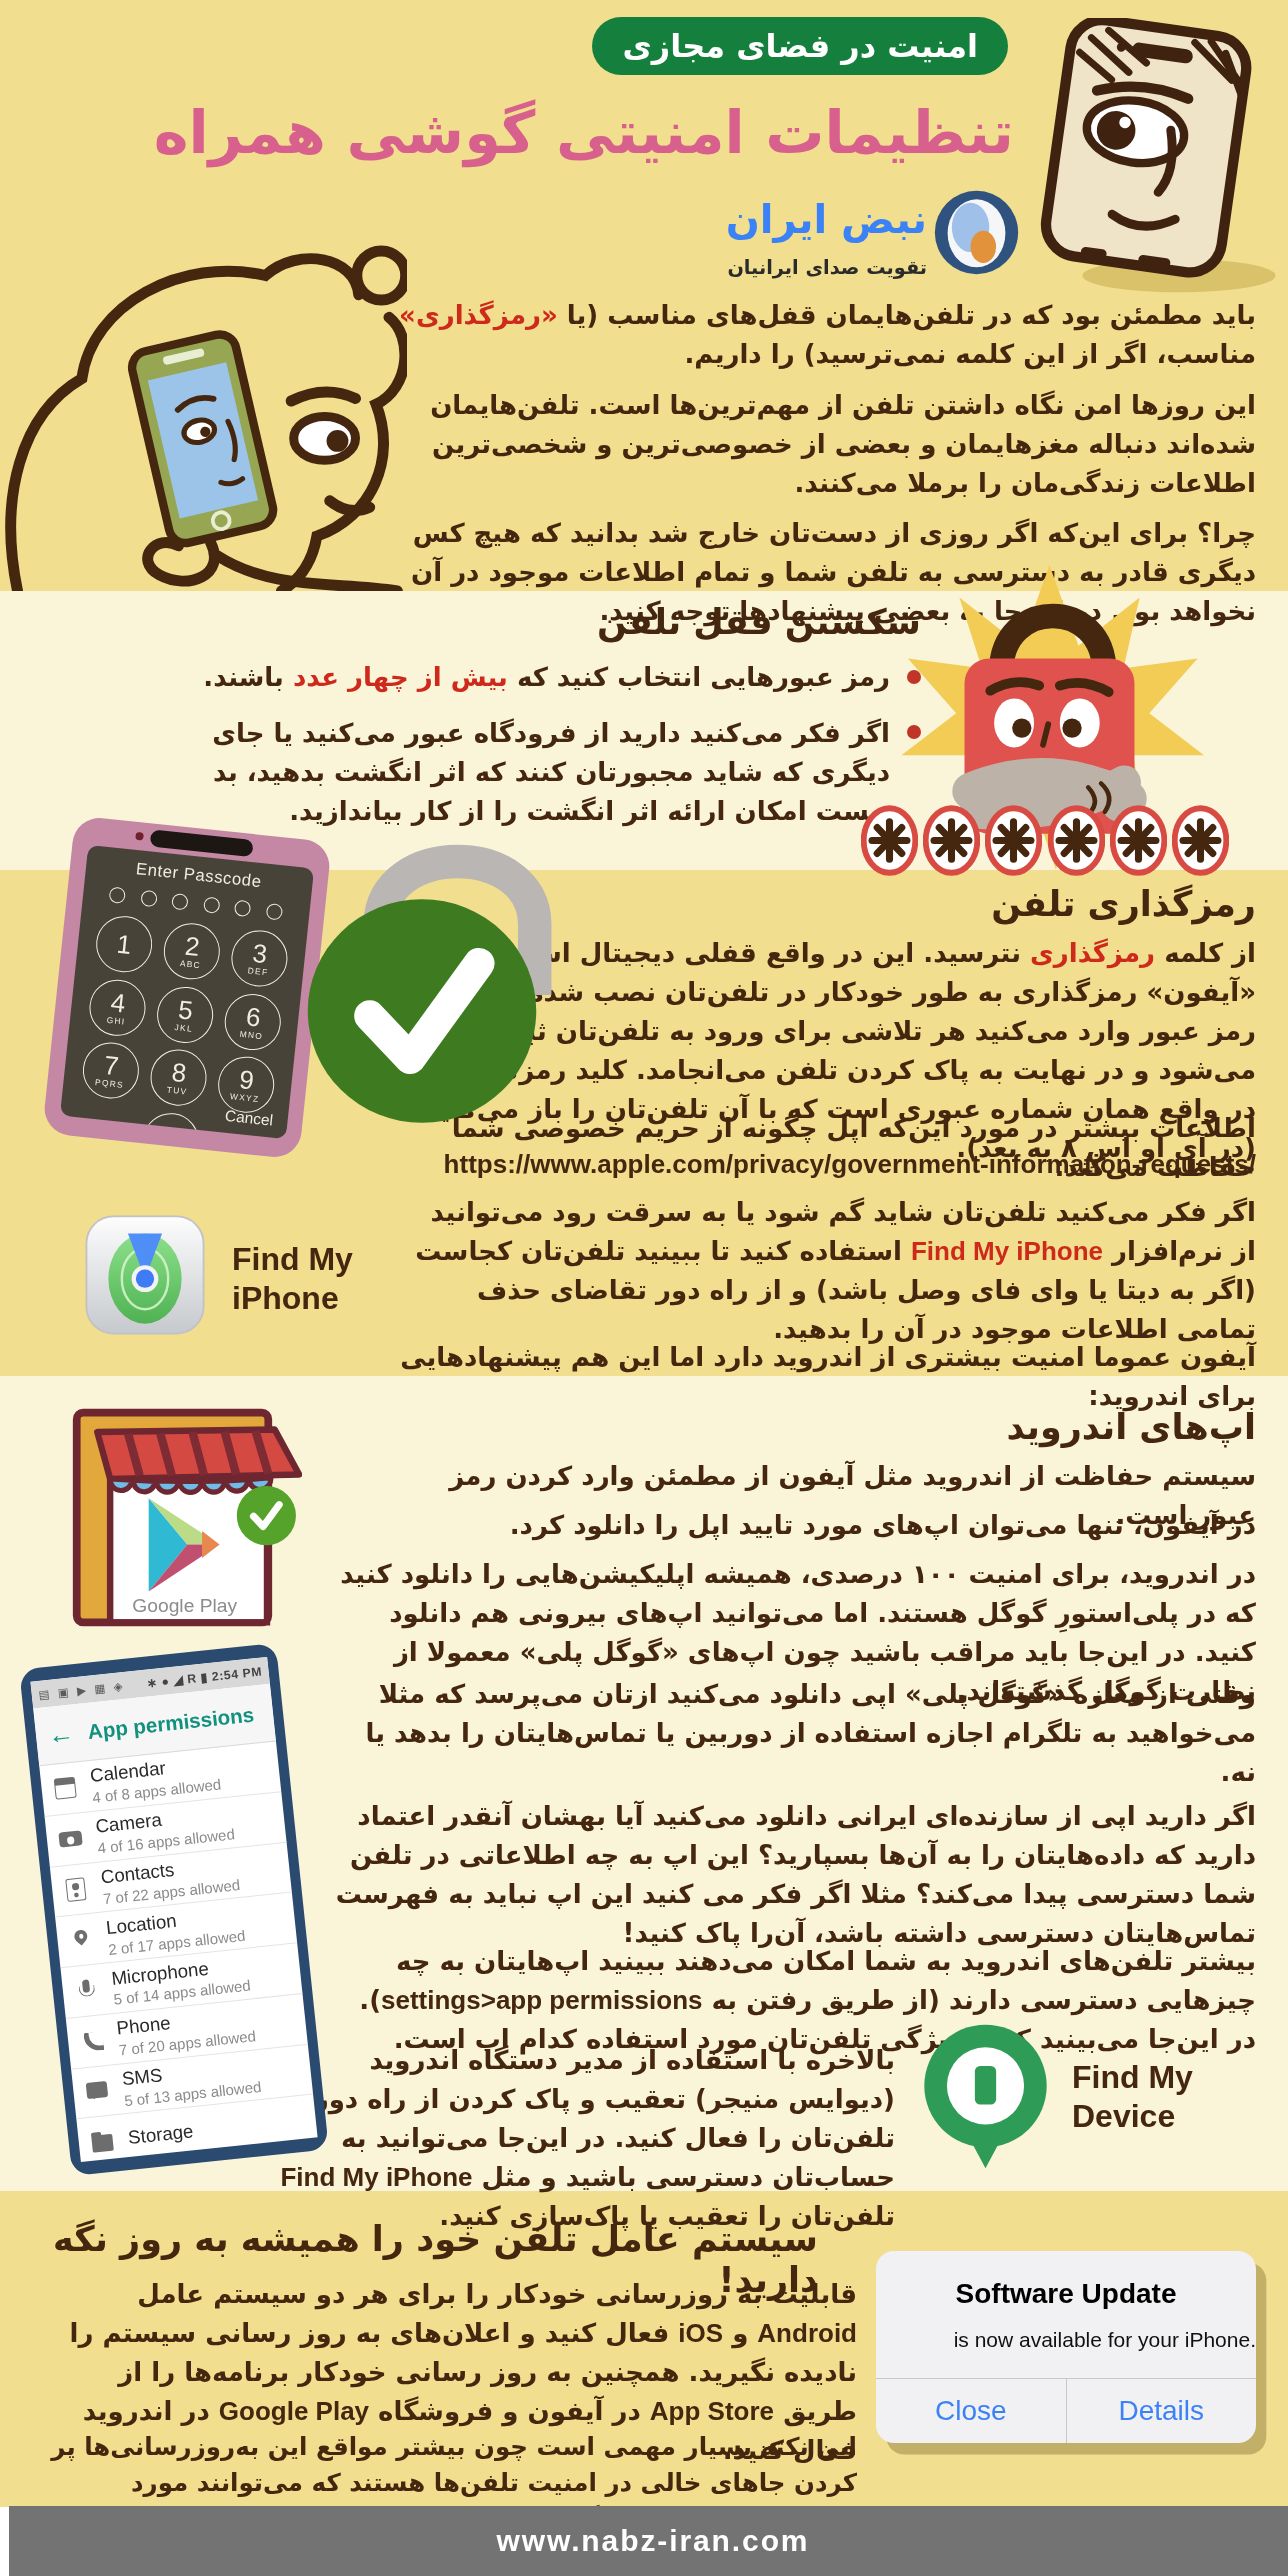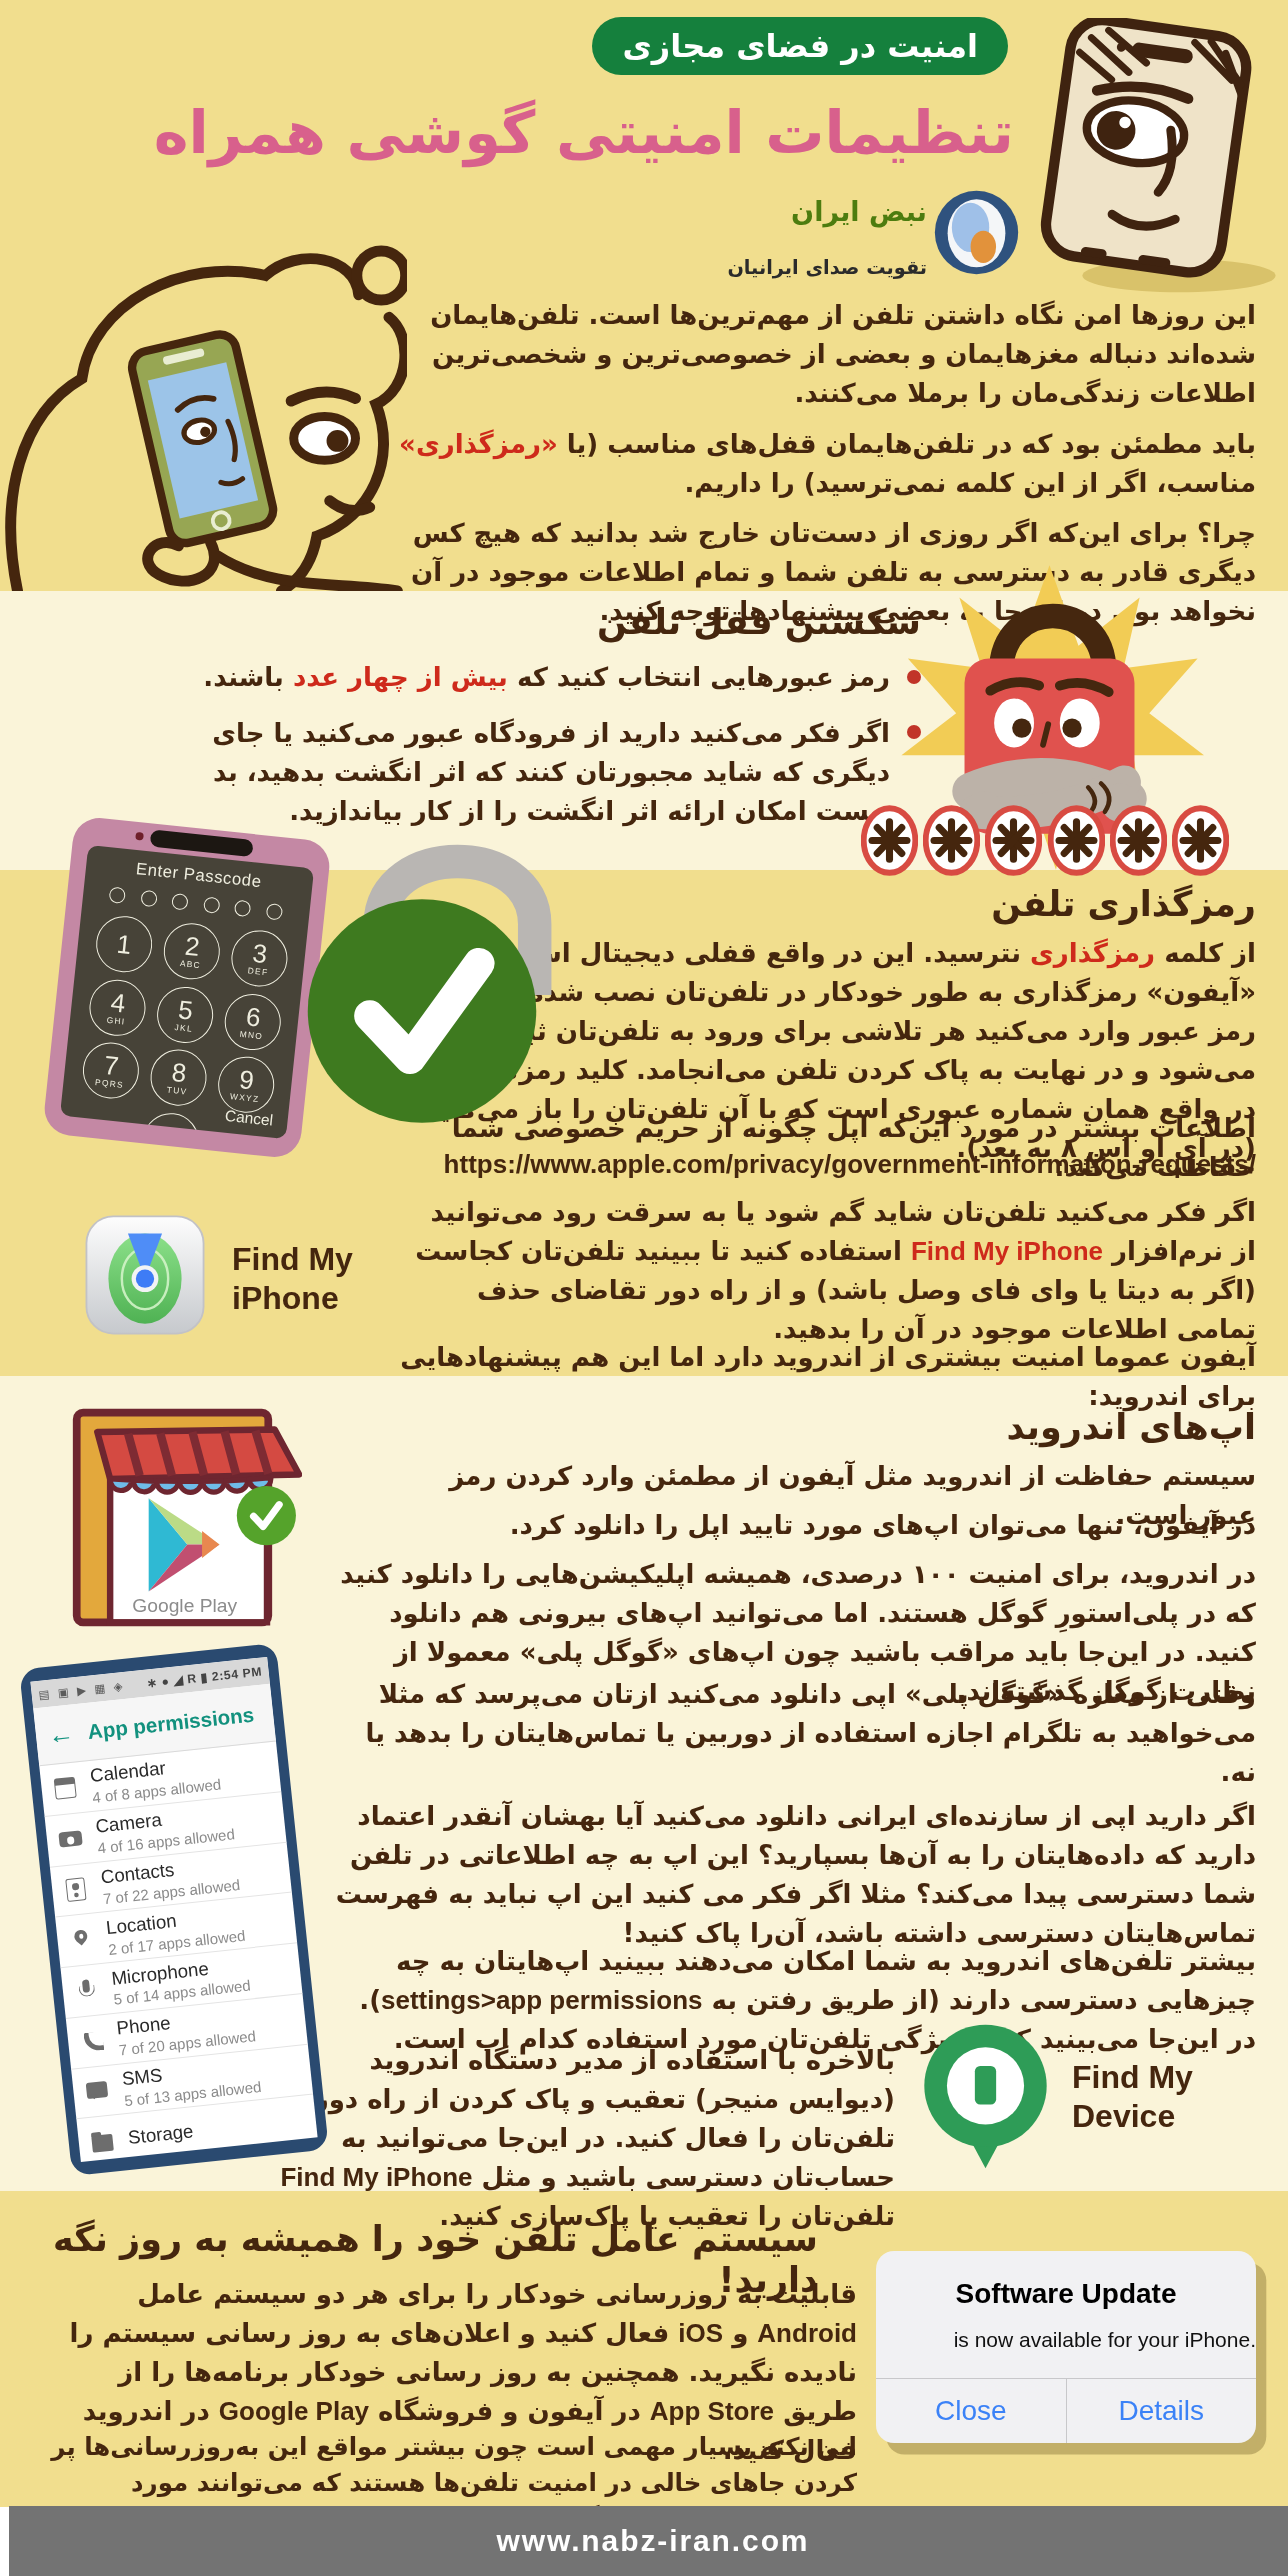--- a/index.html
+++ b/index.html
@@ -10,21 +10,21 @@
   .p{font-size:26px;line-height:39px;font-weight:700;color:#45260e;text-align:right;direction:rtl;}
   .red{color:#ce2a1b;}
   .en{direction:ltr;unicode-bidi:embed;}
   h2.sec{font-size:35px;line-height:41px;font-weight:700;color:#45260e;text-align:right;direction:rtl;margin:0;}
   .url{font-size:26px;font-weight:700;color:#45260e;direction:ltr;text-align:right;font-family:"Liberation Sans",sans-serif;}
   .bullet{display:flex;direction:rtl;gap:17px;align-items:flex-start;}
   .dot{flex:0 0 14px;width:14px;height:14px;border-radius:50%;background:#c13428;margin-top:11.6px;}
   
   .badge{background:#15803d;color:#fff;font-size:32px;font-weight:700;padding:10.3px 30px;border-radius:30px;direction:rtl;}
   .title{color:#d8608c;font-size:59px;font-weight:700;direction:rtl;white-space:nowrap;}
-  .wordmark{font-size:27px;font-weight:700;color:#4d7c0f;direction:rtl;}
+  .wordmark{font-size:40px;font-weight:700;color:#3b82f6;direction:rtl;}
   .tagline{font-size:19.3px;font-weight:700;color:#2b2b2b;direction:rtl;}
   
   .astrow{display:flex;gap:5.2px;}
   .ast{width:57px;height:71px;}
   
   .iphone{width:258px;height:319px;background:#c488a4;border-radius:27px;transform:rotate(6deg);transform-origin:50% 50%;}
   .iphone .notch{position:absolute;top:6.4px;left:77px;width:103px;height:16.7px;background:#1c1712;border-radius:9px;}
   .iphone .camdot{position:absolute;top:10.3px;left:62px;width:7.7px;height:7.7px;background:#6e1f2a;border-radius:50%;}
   .iscreen{position:absolute;left:15.5px;top:28px;right:15.5px;bottom:19.3px;background:#474338;border-radius:10.3px;overflow:hidden;}
   .ptitle{margin-top:9px;text-align:center;color:#efeedf;font-size:16.7px;letter-spacing:0.6px;font-family:"Liberation Sans",sans-serif;}
@@ -142,22 +142,22 @@
       <path d="M300,255 q30,-18 58,-4" stroke="#45260e" stroke-width="9" fill="none" stroke-linecap="round"></path>
       <ellipse cx="325" cy="295" rx="24" ry="17" fill="#fff" stroke="#45260e" stroke-width="8"></ellipse>
       <circle cx="334" cy="298" r="8" fill="#45260e"></circle>
       <path d="M372,290 q8,36 -4,60 M340,380 q16,10 34,2" stroke="#45260e" stroke-width="8" fill="none" stroke-linecap="round"></path>
     </g>
     <path d="M335,470 C 360,520 300,545 255,520 C 215,497 250,455 285,475 M345,490 C 430,545 530,530 625,545" fill="none" stroke="#45260e" stroke-width="17" stroke-linecap="round"></path>
   </svg>
 </div>
 
 <div class="abs" style="top:296px;right:32px;width:889px;">
+  <p class="p" style="margin:0 0 11.6px 0;"><span>باید مطمئن بود که در تلفن‌هایمان قفل‌های مناسب (یا </span><span class="red">«رمزگذاری»</span><span> مناسب، اگر از این کلمه نمی‌ترسید) را داریم.</span></p>
   <p class="p" style="margin:0 0 11.6px 0;">این روزها امن نگاه داشتن تلفن از مهم‌ترین‌ها است. تلفن‌هایمان شده‌اند دنباله مغزهایمان و بعضی از خصوصی‌ترین و شخصی‌ترین اطلاعات زندگی‌مان را برملا می‌کنند.</p>
-  <p class="p" style="margin:0 0 11.6px 0;"><span>باید مطمئن بود که در تلفن‌هایمان قفل‌های مناسب (یا </span><span class="red">«رمزگذاری»</span><span> مناسب، اگر از این کلمه نمی‌ترسید) را داریم.</span></p>
   <p class="p" style="margin:0;">چرا؟ برای این‌که اگر روزی از دست‌تان خارج شد بدانید که هیچ کس دیگری قادر به دسترسی به تلفن شما و تمام اطلاعات موجود در آن نخواهد بود. در این‌جا به بعضی پیشنهادها توجه کنید.</p>
 </div>
 
 <h2 class="sec abs" style="top:602px;right:367px;">شکستن فقل تلفن</h2>
 <div class="abs" style="top:658px;right:367px;width:766px;">
   <div class="bullet" style="margin-bottom:16.7px;">
     <span class="dot"></span>
     <span class="p"><span>رمز عبورهایی انتخاب کنید که </span><span class="red">بیش از چهار عدد</span><span> باشند.</span></span>
   </div>
   <div class="bullet">

